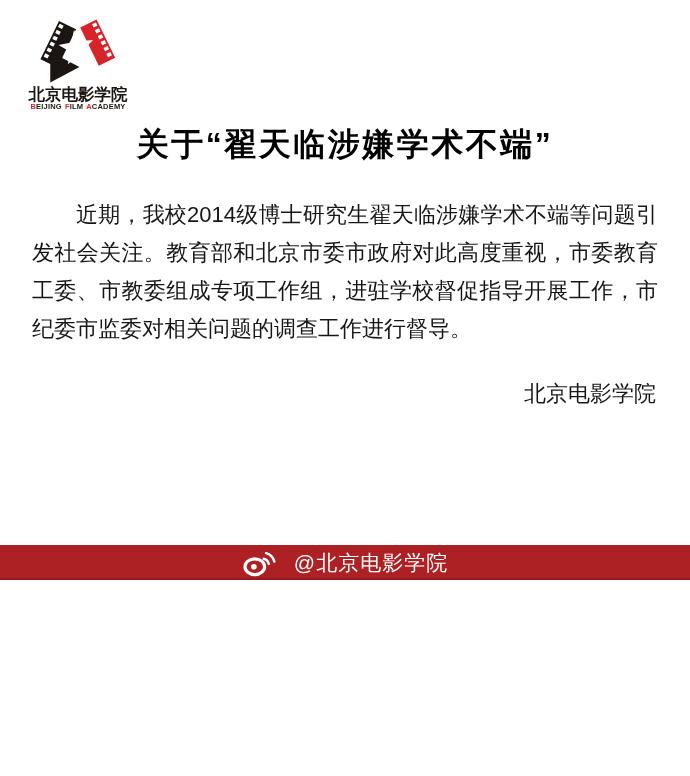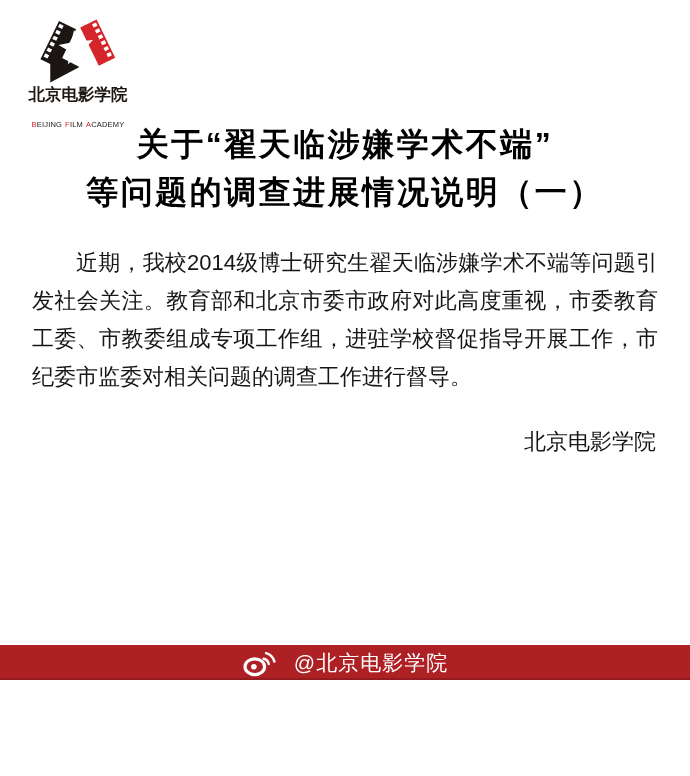--- a/index.html
+++ b/index.html
@@ -1,19 +1,19 @@
 <!DOCTYPE html>
 <html><head>
 <meta charset="utf-8">
 <style>
   html, body { margin: 0; padding: 0; background: #ffffff; }
   .page {
     position: relative;
     width: 690px;
-    height: 680px;
+    height: 580px;
     background: #ffffff;
     overflow: hidden;
     font-family: "Liberation Sans", sans-serif;
     color: #111111;
   }
 
   
   .logo {
     position: absolute;
     left: 28px;
@@ -25,23 +25,23 @@
   .logo-emblem { display: block; margin: 0 auto; }
   .logo-cn {
     margin-top: 2px;
     font-size: 16.5px;
     font-weight: bold;
     color: #1c1713;
     white-space: nowrap;
     letter-spacing: 0;
   }
   .logo-en {
-    margin-top: 18px;
+    margin-top: 0;
     font-size: 7.5px;
-    font-weight: normal;
+    font-weight: bold;
     color: #1c1713;
     white-space: nowrap;
     letter-spacing: 0.2px;
   }
   .logo-en span { display: inline-block; margin: 0 1.5px; }
   .logo-en span::first-letter { color: #d6242b; }
 
   
   .title {
     margin: 0;
@@ -128,21 +128,20 @@
       <polygon transform="rotate(-8 50 41)" points="50,16 56.2,32.5 73.8,33.3 60,44.2 64.7,61.2 50,51.5 35.3,61.2 40,44.2 26.2,33.3 43.8,32.5" fill="#ffffff"></polygon>
     </svg>
     <div class="logo-cn">北京电影学院</div>
     <div class="logo-en">
       <span>BEIJING</span><span>FILM</span><span>ACADEMY</span>
     </div>
   </div>
 
   <h1 class="title">
     <span>关于“翟天临涉嫌学术不端”</span><br>
-    <span>等问题的调查进展情况说明（一）</span>
   </h1>
 
   <div class="body-text">
     <p>近期，我校2014级博士研究生翟天临涉嫌学术不端等问题引发社会关注。教育部和北京市委市政府对此高度重视，市委教育工委、市教委组成专项工作组，进驻学校督促指导开展工作，市纪委市监委对相关问题的调查工作进行督导。</p>
   </div>
 
   <div class="signature">
     <div>北京电影学院</div>
   </div>
 

